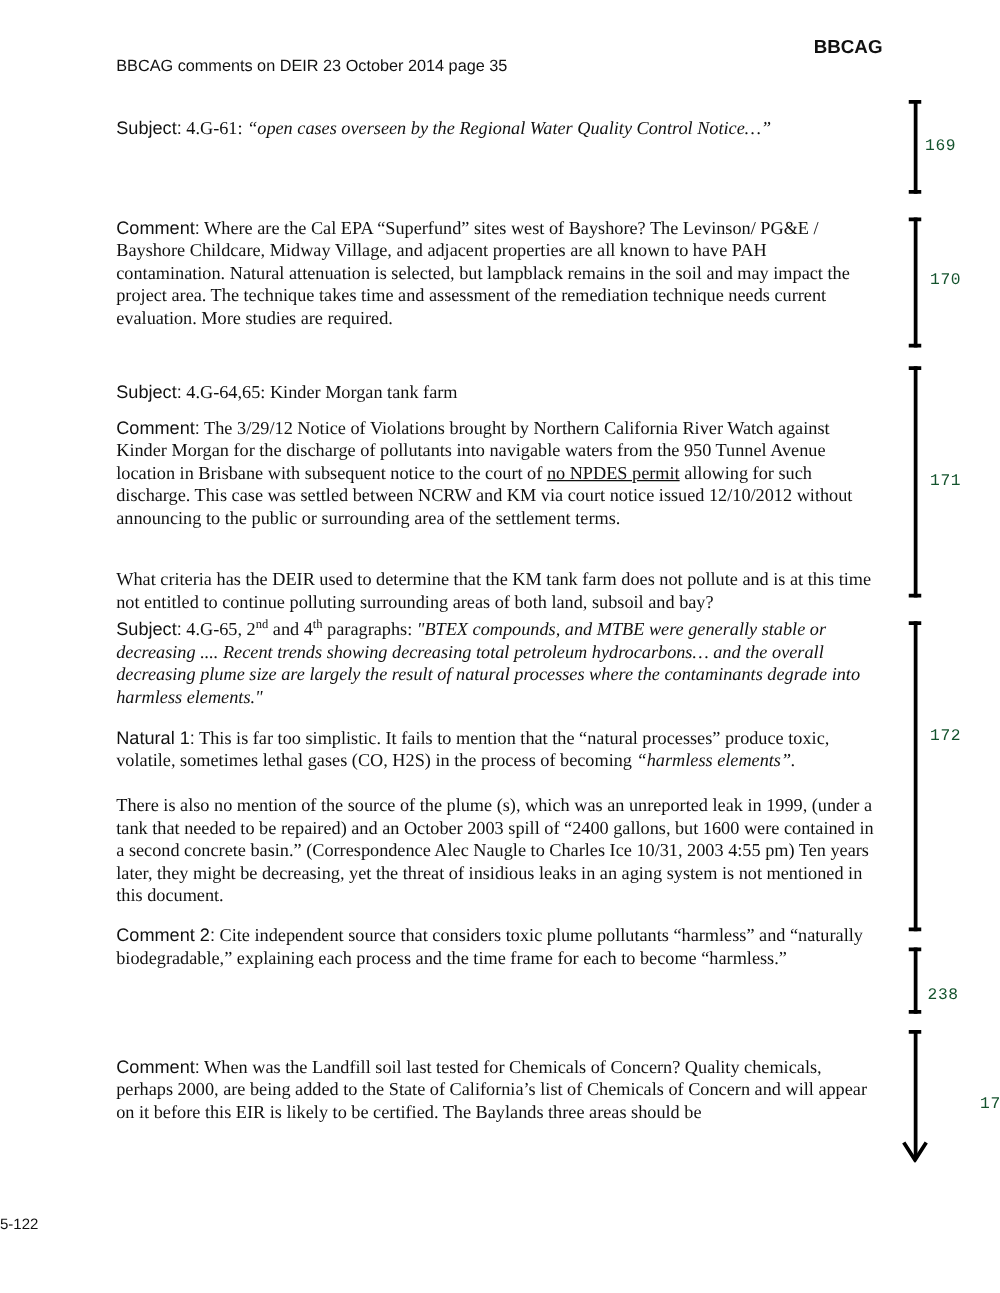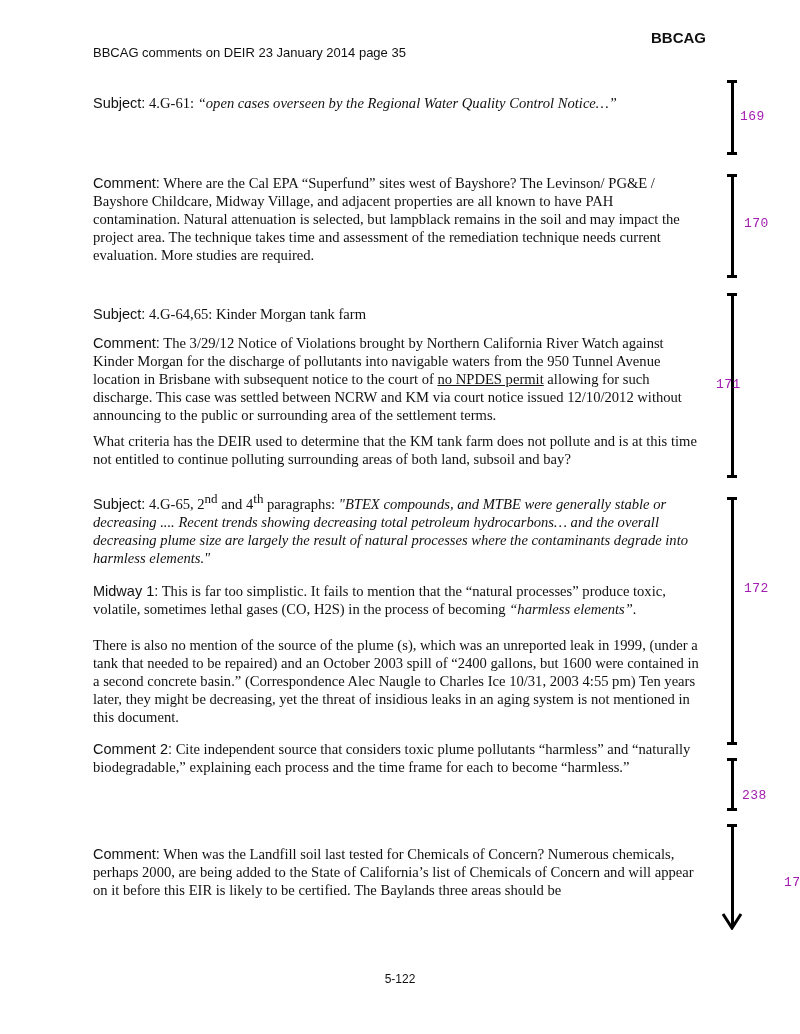--- a/index.html
+++ b/index.html
@@ -9,61 +9,61 @@
   .mono { font-family: "Liberation Mono", "DejaVu Sans Mono", monospace; }
 
   .org { position: absolute; top: 29px; right: 94px; font-size: 15px; font-weight: bold; margin-left: 36px; }
   .running-head { position: absolute; top: 45px; left: 93px; font-size: 13px; }
 
   .block { position: absolute; left: 93px; width: 610px; font-size: 14.6px; line-height: 18px; }
   .block p { margin: 0; }
   .lbl { font-family: "Liberation Sans", "DejaVu Sans", sans-serif; font-size: 14.5px; text-align: center; }
   .it { font-style: italic; }
   .ul { text-decoration: underline; text-align: center; }
-  sup { font-size: 13px; line-height: 0; }
+  sup { font-size: 10px; line-height: 0; }
 
   .bracket { position: absolute; left: 727px; width: 10px; }
   .bracket .bar { position: absolute; left: 3.5px; top: 0; bottom: 0; width: 3px; background: #000; }
   .bracket .cap { position: absolute; left: 0; width: 10px; height: 3px; background: #000; }
   .bracket .cap.top { top: 0; }
   .bracket .cap.bot { bottom: 0; }
   .bracket .arrow { position: absolute; left: -6px; bottom: -2px; }
-  .num { position: absolute; font-size: 13px; color: #a21caf; letter-spacing: 0.5px; }
+  .num { position: absolute; font-size: 13px; color: #14532d; letter-spacing: 0.5px; }
 
-  .footer { position: absolute; top: 972px; left: 0; width: 800px; text-align: center; font-size: 12px; }
+  .footer { position: absolute; top: 972px; left: 0; width: 800px; text-align: left; font-size: 12px; }
 </style>
 </head>
 <body>
 
 <div class="org sans">BBCAG</div>
-<div class="running-head sans">BBCAG comments on DEIR 23 January 2014 page 35</div>
+<div class="running-head sans">BBCAG comments on DEIR 23 October 2014 page 35</div>
 
 <div class="block serif" style="top:94px;">
   <p><span class="lbl">Subject:</span><span> 4.G-61: </span><span class="it">“open cases overseen by the Regional Water Quality Control Notice…”</span></p>
 </div>
 
 <div class="block serif" style="top:163px;">
   <p style="margin-top:11px;"><span class="lbl">Comment:</span><span> Where are the Cal EPA “Superfund” sites west of Bayshore?  The Levinson/ PG&amp;E / Bayshore Childcare, Midway Village, and adjacent properties are all known to have PAH contamination.  Natural attenuation is selected, but lampblack remains in the soil and may impact the project area.  The technique takes time and assessment of the remediation technique needs current evaluation.  More studies are required.</span></p>
 </div>
 
 <div class="block serif" style="top:305px;">
   <p><span class="lbl">Subject:</span><span> 4.G-64,65: Kinder Morgan tank farm</span></p>
   <p style="margin-top:11px;"><span class="lbl">Comment:</span><span> The 3/29/12 Notice of Violations brought by Northern California River Watch against Kinder Morgan for the discharge of pollutants into navigable waters from the 950 Tunnel Avenue location in Brisbane with subsequent notice to the court of </span><span class="ul">no NPDES permit</span><span> allowing for such discharge. This case was settled between NCRW and KM via court notice issued 12/10/2012 without announcing to the public or surrounding area of the settlement terms.</span></p>
-  <p style="margin-top:8px;">What criteria has the DEIR used to determine that the KM tank farm does not pollute and is at this time not entitled to continue polluting surrounding areas of both land, subsoil and bay?</p>
+  <p style="margin-top:31px;">What criteria has the DEIR used to determine that the KM tank farm does not pollute and is at this time not entitled to continue polluting surrounding areas of both land, subsoil and bay?</p>
 </div>
 
 <div class="block serif" style="top:495px;">
   <p><span class="lbl">Subject:</span><span> 4.G-65, 2</span><sup>nd</sup><span> and 4</span><sup>th</sup><span> paragraphs: </span><span class="it">"BTEX compounds, and MTBE were generally stable or decreasing .... Recent  trends showing decreasing total petroleum hydrocarbons… and the overall decreasing plume size are largely the result of natural processes where the contaminants degrade into harmless elements."</span></p>
-  <p style="margin-top:15px;"><span class="lbl">Midway 1:</span><span> This is far too simplistic.  It fails to mention that the “natural processes” produce toxic, volatile, sometimes lethal gases (CO, H2S) in the process of becoming </span><span class="it">“harmless elements”.</span></p>
+  <p style="margin-top:15px;"><span class="lbl">Natural 1:</span><span> This is far too simplistic.  It fails to mention that the “natural processes” produce toxic, volatile, sometimes lethal gases (CO, H2S) in the process of becoming </span><span class="it">“harmless elements”.</span></p>
   <p style="margin-top:18px;">There is also no mention of the source of the plume (s), which was an unreported leak in 1999, (under a tank that needed to be repaired) and an October 2003 spill of “2400 gallons, but 1600 were contained in a second concrete basin.”  (Correspondence Alec Naugle to Charles Ice 10/31, 2003 4:55 pm)  Ten years later, they might be decreasing, yet the threat of insidious leaks in an aging system is not mentioned in this document.</p>
   <p style="margin-top:14px;"><span class="lbl">Comment 2:</span><span> Cite independent source that considers toxic plume pollutants “harmless” and “naturally biodegradable,” explaining each process and the time frame for each to become “harmless.”</span></p>
 </div>
 
 <div class="block serif" style="top:834px;">
-  <p style="margin-top:11px;"><span class="lbl">Comment:</span><span> When was the Landfill soil last tested for Chemicals of Concern? Numerous chemicals, perhaps 2000, are being added to the State of California’s list of Chemicals of Concern and will appear on it before this EIR is likely to be certified.  The Baylands three areas should be</span></p>
+  <p style="margin-top:11px;"><span class="lbl">Comment:</span><span> When was the Landfill soil last tested for Chemicals of Concern? Quality chemicals, perhaps 2000, are being added to the State of California’s list of Chemicals of Concern and will appear on it before this EIR is likely to be certified.  The Baylands three areas should be</span></p>
 </div>
 
 <div class="bracket" style="top:80px;height:75px;">
   <div class="bar"></div>
     <div class="cap top"></div>
     <div class="cap bot"></div>
 </div>
 <div class="num mono" style="top:109px;left:740px;">169</div>
 
 <div class="bracket" style="top:174px;height:104px;">
@@ -71,21 +71,21 @@
     <div class="cap top"></div>
     <div class="cap bot"></div>
 </div>
 <div class="num mono" style="top:216px;left:744px;">170</div>
 
 <div class="bracket" style="top:293px;height:185px;">
   <div class="bar"></div>
     <div class="cap top"></div>
     <div class="cap bot"></div>
 </div>
-<div class="num mono" style="top:377px;left:716px;">171</div>
+<div class="num mono" style="top:377px;left:744px;">171</div>
 
 <div class="bracket" style="top:497px;height:248px;">
   <div class="bar"></div>
     <div class="cap top"></div>
     <div class="cap bot"></div>
 </div>
 <div class="num mono" style="top:581px;left:744px;">172</div>
 
 <div class="bracket" style="top:758px;height:53px;">
   <div class="bar"></div>

